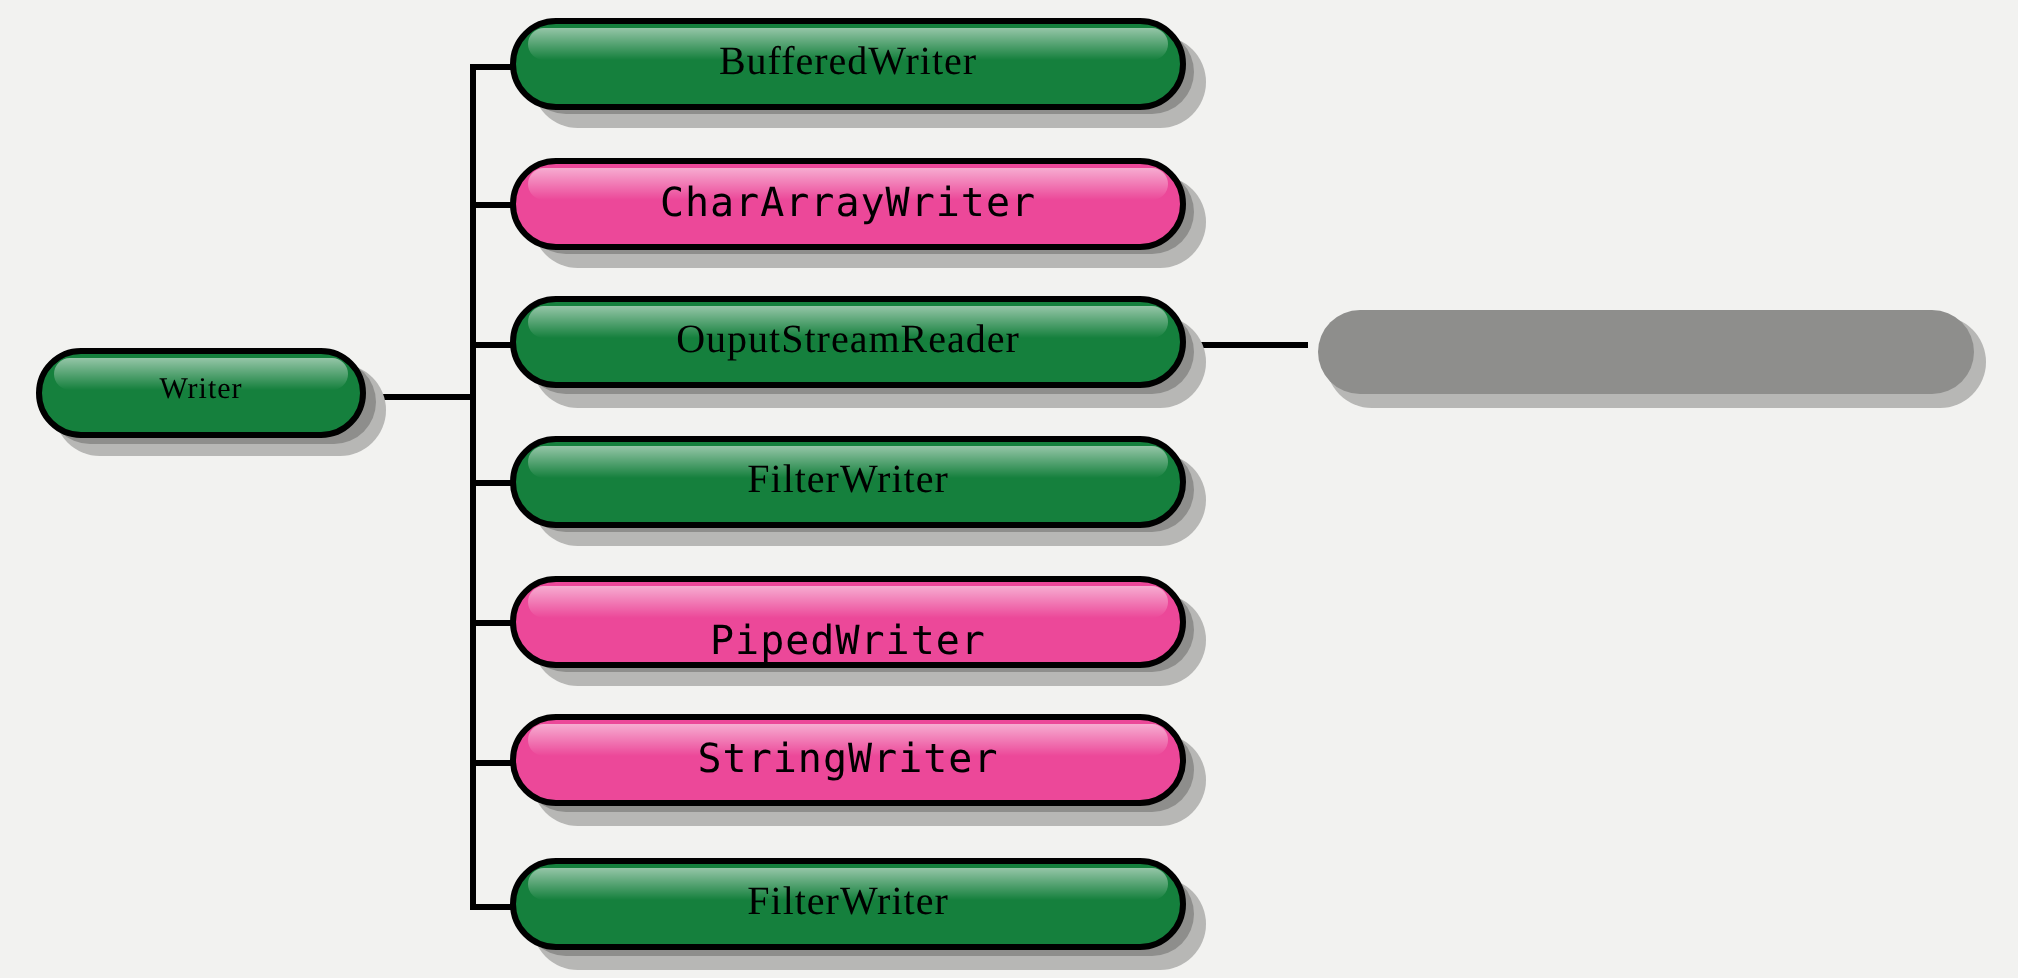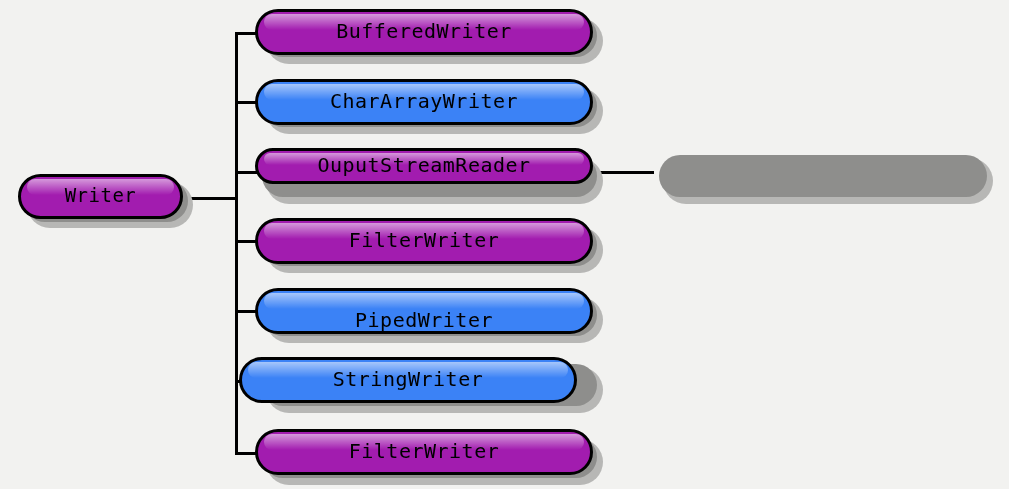--- a/index.html
+++ b/index.html
@@ -64,22 +64,22 @@
     background: #b7b7b5;
     z-index: 1;
   }
   .shadow2 {
     position: absolute;
     border-radius: 999px;
     background: #8e8e8c;
     z-index: 2;
   }
 
-  .fill-white { background: #a21caf; }
-  .fill-gray  { background: #3b82f6; }
+  .fill-white { background: #15803d; font-family: Liberation Serif, serif; }
+  .fill-gray  { background: #ec4899; }
 
   
   .node::before {
     content: "";
     position: absolute;
     left: 6px; right: 6px; top: 2px;
     height: 40%;
     border-radius: 999px;
     background: linear-gradient(to bottom, rgba(255,255,255,0.55), rgba(255,255,255,0));
     pointer-events: none;
@@ -99,57 +99,57 @@
   <div class="stub" style="left:235px; top:171px; width:24px;"></div>
   <div class="stub" style="left:235px; top:240px; width:24px;"></div>
   <div class="stub" style="left:235px; top:310px; width:24px;"></div>
   <div class="stub" style="left:235px; top:380px; width:24px;"></div>
   <div class="stub" style="left:235px; top:452px; width:24px;"></div>
 
   <div class="cross-link" style="left:592px; top:171px; width:62px;"></div>
 
   <div class="shadow" style="left:27px;  top:182px; width:166px; height:46px;"></div>
   <div class="shadow2" style="left:24px; top:180px; width:164px; height:42px;"></div>
-  <div class="node fill-white" style="left:18px; top:174px; width:165px; height:45px; font-size:19px;">
+  <div class="node fill-white" style="left:18px; top:174px; width:165px; height:45px; font-size:15px;">
     <span class="label">Writer</span>
   </div>
 
   <div class="shadow" style="left:266px; top:18px; width:337px; height:46px;"></div>
   <div class="shadow2" style="left:262px; top:15px; width:335px; height:42px;"></div>
   <div class="node fill-white" style="left:255px; top:9px; width:338px; height:46px; font-size:20px;">
     <span class="label">BufferedWriter</span>
   </div>
 
   <div class="shadow" style="left:266px; top:88px; width:337px; height:46px;"></div>
   <div class="shadow2" style="left:262px; top:85px; width:335px; height:42px;"></div>
   <div class="node fill-gray" style="left:255px; top:79px; width:338px; height:46px; font-size:20px;">
     <span class="label">CharArrayWriter</span>
   </div>
 
   <div class="shadow" style="left:266px; top:158px; width:337px; height:46px;"></div>
   <div class="shadow2" style="left:262px; top:155px; width:335px; height:42px;"></div>
-  <div class="node fill-white" style="left:255px; top:148px; width:338px; height:36px; font-size:20px;">
+  <div class="node fill-white" style="left:255px; top:148px; width:338px; height:46px; font-size:20px;">
     <span class="label">OuputStreamReader</span>
   </div>
 
   <div class="shadow" style="left:266px; top:227px; width:337px; height:46px;"></div>
   <div class="shadow2" style="left:262px; top:224px; width:335px; height:42px;"></div>
   <div class="node fill-white" style="left:255px; top:218px; width:338px; height:46px; font-size:20px;">
     <span class="label">FilterWriter</span>
   </div>
 
   <div class="shadow" style="left:266px; top:297px; width:337px; height:46px;"></div>
   <div class="shadow2" style="left:262px; top:294px; width:335px; height:42px;"></div>
   <div class="node fill-gray" style="left:255px; top:288px; width:338px; height:46px; font-size:20px;align-items:flex-end;">
     <span class="label">PipedWriter</span>
   </div>
 
   <div class="shadow" style="left:266px; top:367px; width:337px; height:46px;"></div>
   <div class="shadow2" style="left:262px; top:364px; width:335px; height:42px;"></div>
-  <div class="node fill-gray" style="left:239px; top:357px; width:338px; height:46px; font-size:20px;">
+  <div class="node fill-gray" style="left:255px; top:357px; width:338px; height:46px; font-size:20px;">
     <span class="label">StringWriter</span>
   </div>
 
   <div class="shadow" style="left:266px; top:439px; width:337px; height:46px;"></div>
   <div class="shadow2" style="left:262px; top:436px; width:335px; height:42px;"></div>
   <div class="node fill-white" style="left:255px; top:429px; width:338px; height:46px; font-size:20px;">
     <span class="label">FilterWriter</span>
   </div>
 
   <div class="shadow" style="left:663px; top:158px; width:330px; height:46px;"></div>

